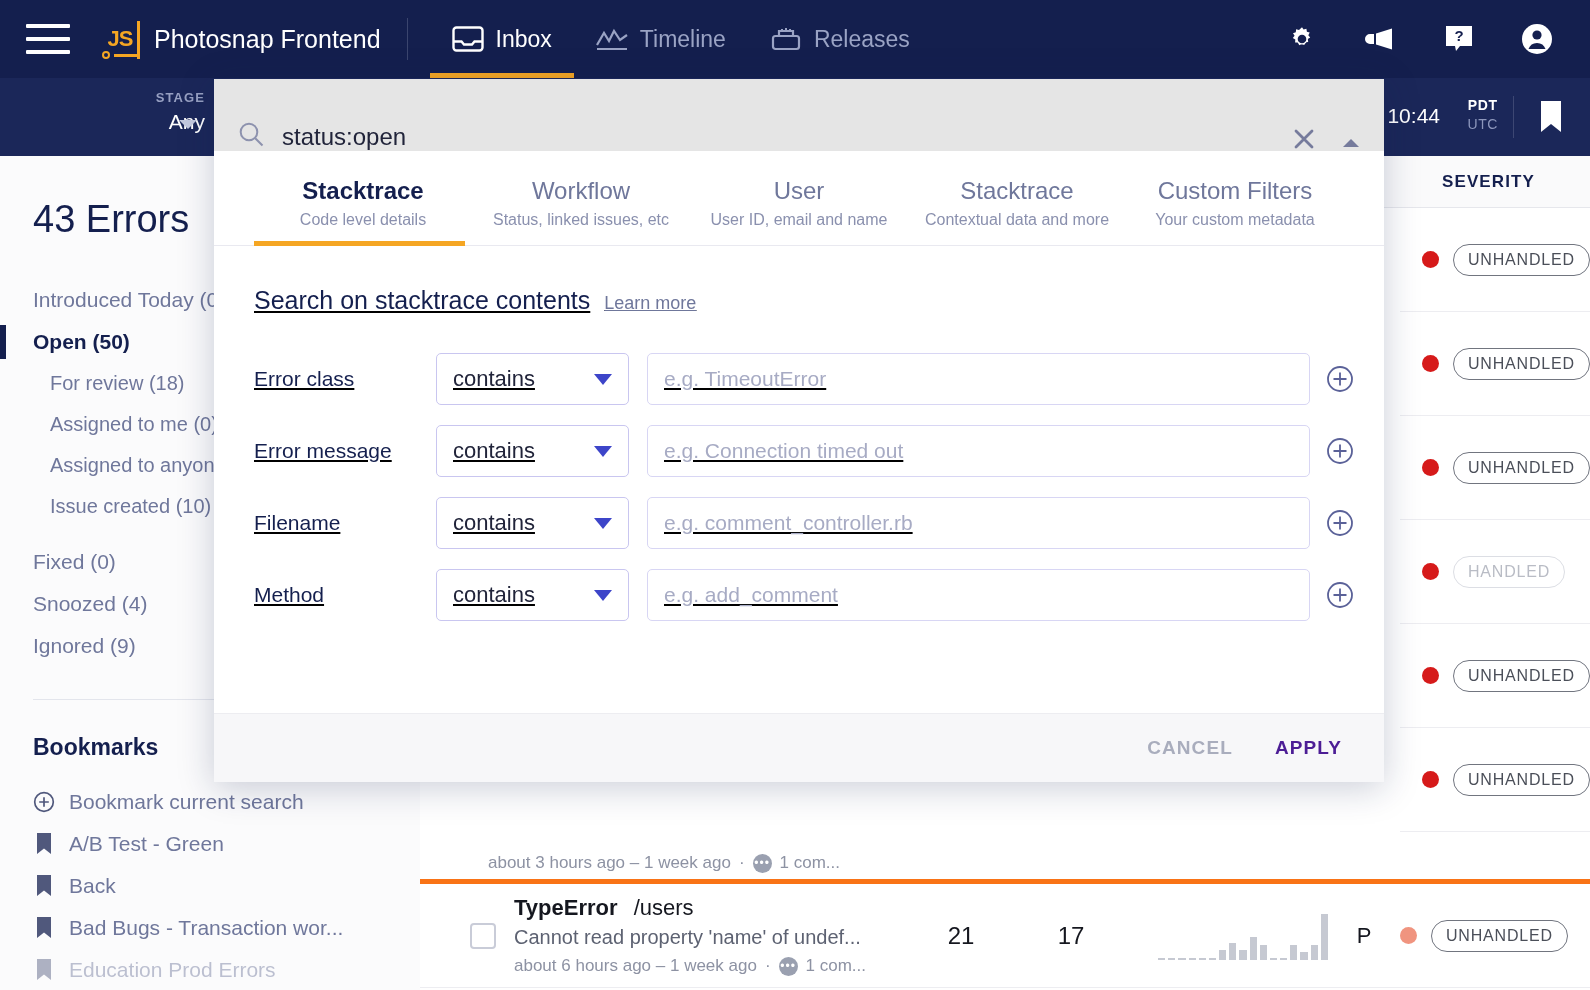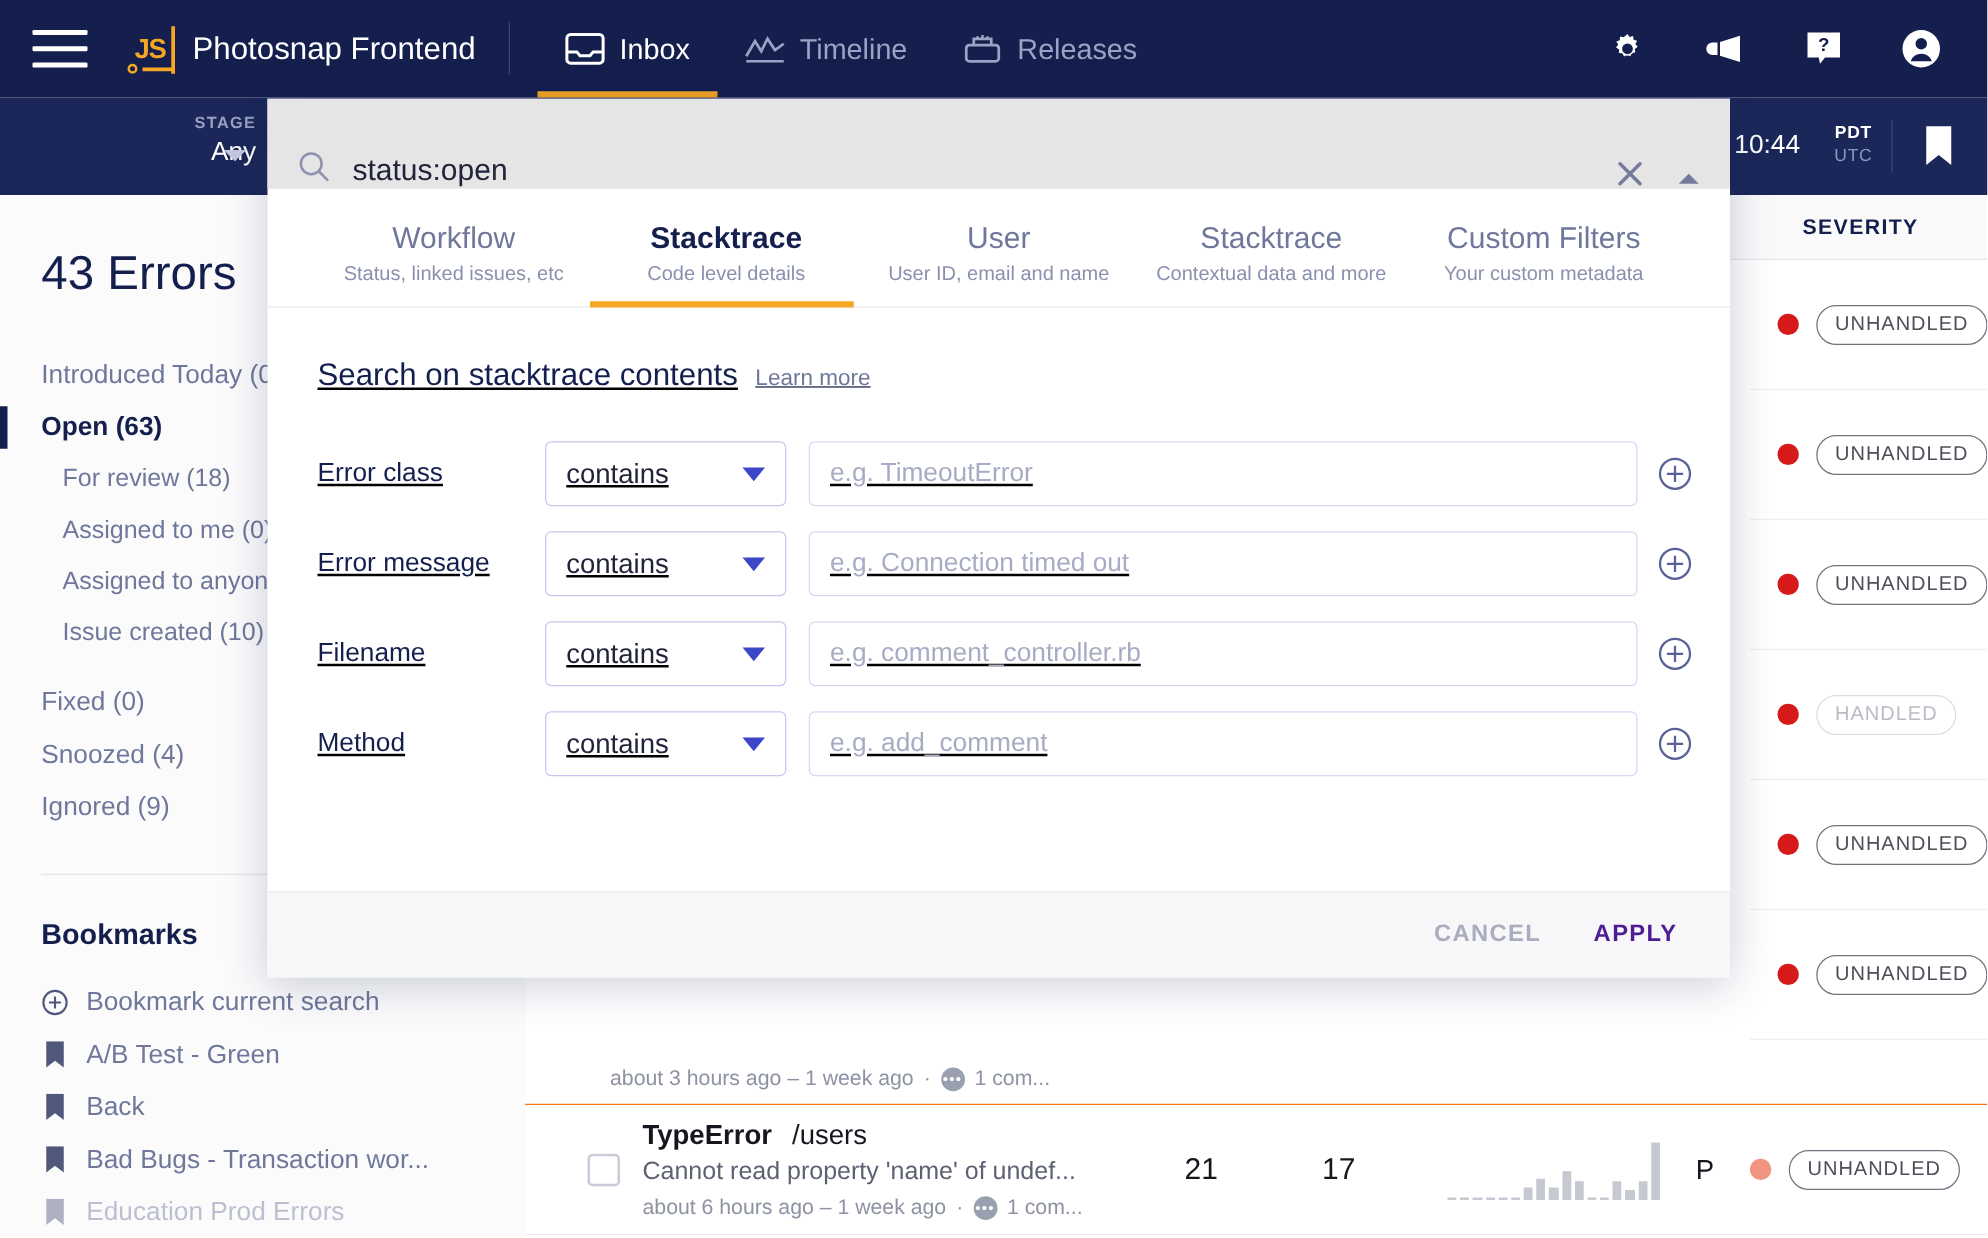--- a/index.html
+++ b/index.html
@@ -345,21 +345,21 @@
   </div>
 
   <div class="sidebar">
     <div class="errors-count">43 Errors</div>
 
     <div class="filters">
       <div class="filter-item">
         <span>Introduced Today (0)</span>
       </div>
       <div class="filter-item active">
-        <span>Open (63)</span>
+        <span>Open (50)</span>
       </div>
       <div class="filter-item sub">
         <span>For review (18)</span>
       </div>
       <div class="filter-item sub">
         <span>Assigned to me (0)</span>
       </div>
       <div class="filter-item sub">
         <span>Assigned to anyone</span>
       </div>
@@ -452,21 +452,21 @@
       <div style="height:104px; display:flex; align-items:center; gap:14px; padding-left:22px; border-bottom:1px solid #ededf1;">
         <span class="sev-dot" style="background:#d61a1a;"></span>
         <span class="sev-pill">UNHANDLED</span>
       </div>
       <div style="height:104px; display:flex; align-items:center; gap:14px; padding-left:22px; border-bottom:1px solid #ededf1;">
         <span class="sev-dot" style="background:#d61a1a;"></span>
         <span class="sev-pill">UNHANDLED</span>
       </div>
     </div>
 
-    <div style="position:absolute; left:0; top:676px; width:1170px; height:52px; border-bottom:1px solid #f97316;">
+    <div style="position:absolute; left:0; top:676px; width:1170px; height:52px; border-bottom:5px solid #f97316;">
       <div class="err-meta" style="position:absolute; left:68px; top:14px;">
         <span>about 3 hours ago – 1 week ago</span>
         <span>·</span>
         <span class="dots">•••</span>
         <span>1 com...</span>
       </div>
     </div>
 
     <div class="err-row" style="position:absolute; left:0; top:728px; width:1170px;">
       <div class="err-check"></div>
@@ -538,27 +538,27 @@
         </svg>
       </span>
       <span class="search-collapse">
         <svg width="22" height="16" viewBox="0 0 22 16">
           <path d="M3 12 L11 4 L19 12 Z" fill="#767b9c"></path>
         </svg>
       </span>
     </div>
 
     <div class="dlg-tabs">
+      <div class="dlg-tab active">
+        <div class="t-name">Stacktrace</div>
+        <div class="t-sub">Code level details</div>
+      </div>
       <div class="dlg-tab">
         <div class="t-name">Workflow</div>
         <div class="t-sub">Status, linked issues, etc</div>
-      </div>
-      <div class="dlg-tab active">
-        <div class="t-name">Stacktrace</div>
-        <div class="t-sub">Code level details</div>
       </div>
       <div class="dlg-tab">
         <div class="t-name">User</div>
         <div class="t-sub">User ID, email and name</div>
       </div>
       <div class="dlg-tab">
         <div class="t-name">Stacktrace</div>
         <div class="t-sub">Contextual data and more</div>
       </div>
       <div class="dlg-tab">

